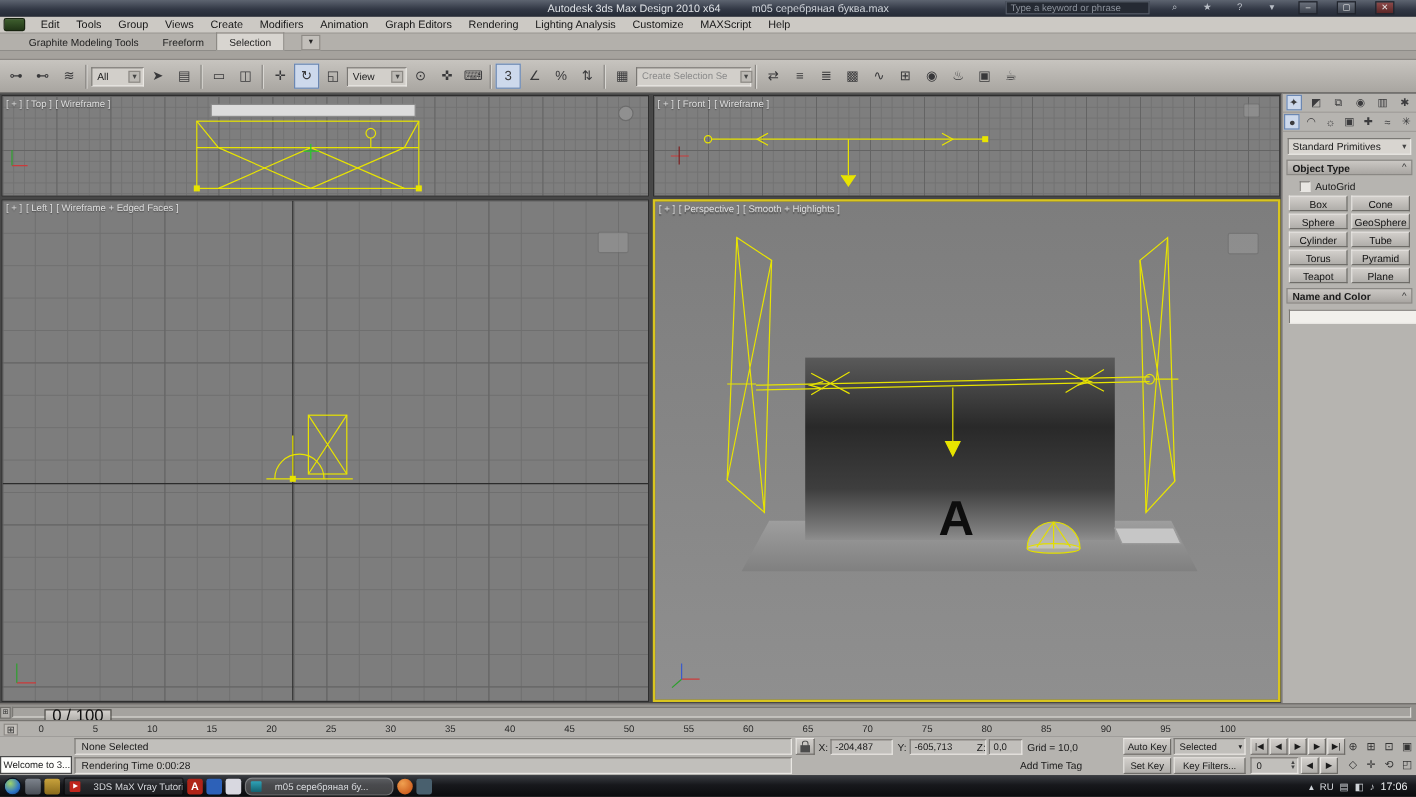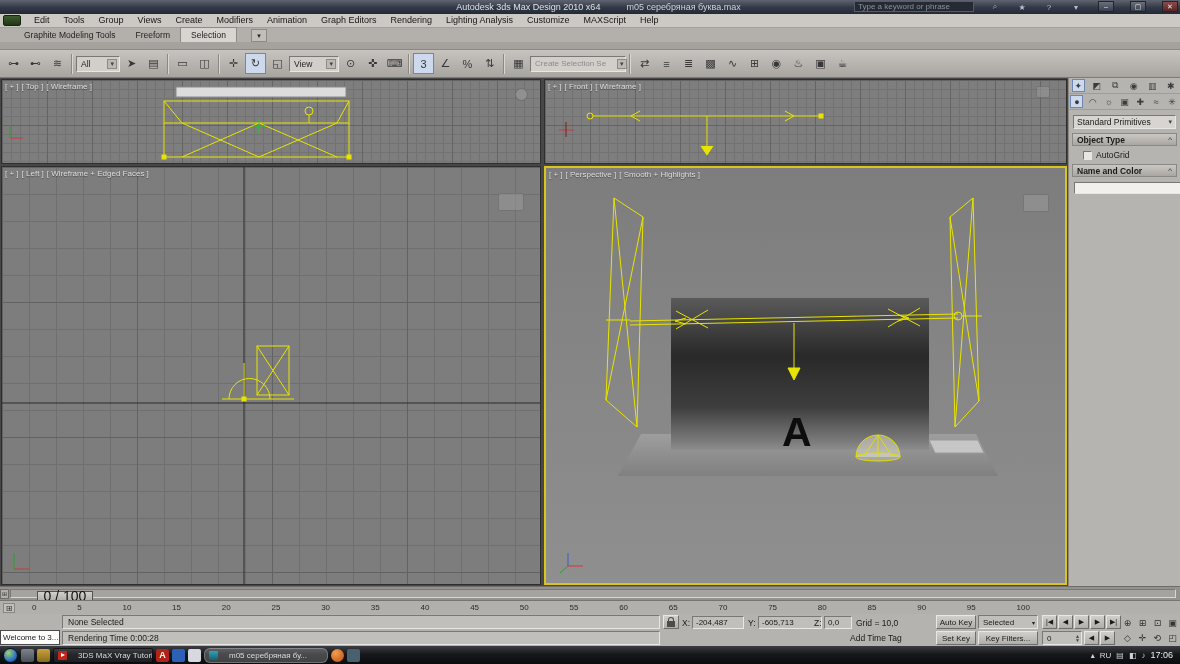--- a/index.html
+++ b/index.html
@@ -7,21 +7,21 @@
   body { font-family:"Liberation Sans","DejaVu Sans",sans-serif; background:#3c3c3c; position:relative; cursor:default; }
   .screen { position:absolute; inset:0; }
 
   
   .titlebar { position:absolute; top:0; left:0; right:0; height:14px;
     background:linear-gradient(#5d6470,#323845 55%,#242a35); color:#e4e6ea; font-size:9px;
     display:flex; align-items:center; justify-content:center; }
   .tb-titles { display:flex; gap:26px; }
   .tb-app { color:#dfe2e6;margin-left:17px; }
   .tb-doc { color:#cfd3d9; }
-  .tb-right { position:absolute; right:2px; top:1px; display:flex; align-items:flex-end; gap:15px; }
+  .tb-right { position:absolute; right:18px; top:1px; display:flex; align-items:flex-start; gap:15px; }
   .tb-search { width:120px; height:11px; background:#252a33; border:1px solid #555c68; color:#aeb4bd; font-size:8px; padding:0 3px; }
   .tb-search::placeholder { color:#8b919b; }
   .tb-ic { width:12px; text-align:center; color:#b9bec6; font-size:8px; }
   .winbtn { width:16px; height:11px; background:linear-gradient(#6b717c,#3a404b); border:1px solid #20242c;
     color:#e8e8e8; font-size:7px; line-height:10px; text-align:center; margin-left:1px; }
   .winbtn.close { background:linear-gradient(#8d4a4a,#5b2626); }
 
   
   .menubar { position:absolute; top:14px; left:0; right:0; height:14px; background:#ccc9c4;
     border-bottom:1px solid #a3a09b; display:flex; align-items:center; font-size:9px; color:#161616; }
@@ -410,20 +410,32 @@
         <span class="dd">▾</span>
       </div>
       <div class="rollout">
         <span>Object Type</span>
         <span class="rarrow">^</span>
       </div>
       <div class="autogrid">
         <span class="cbx"></span>
         <span>AutoGrid</span>
       </div>
+      <div class="obj-grid">
+          <button class="obj-btn">Box</button>
+          <button class="obj-btn">Cone</button>
+          <button class="obj-btn">Sphere</button>
+          <button class="obj-btn">GeoSphere</button>
+          <button class="obj-btn">Cylinder</button>
+          <button class="obj-btn">Tube</button>
+          <button class="obj-btn">Torus</button>
+          <button class="obj-btn">Pyramid</button>
+          <button class="obj-btn">Teapot</button>
+          <button class="obj-btn">Plane</button>
+        </div>
       <div class="rollout">
         <span>Name and Color</span>
         <span class="rarrow">^</span>
       </div>
       <div class="namecolor">
         <input class="name-input" style="">
 
       </div>
     </div>
   </div>

